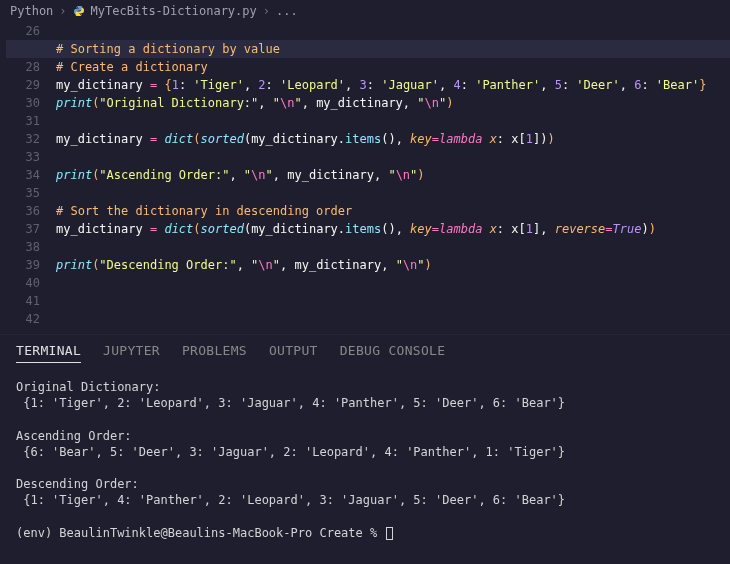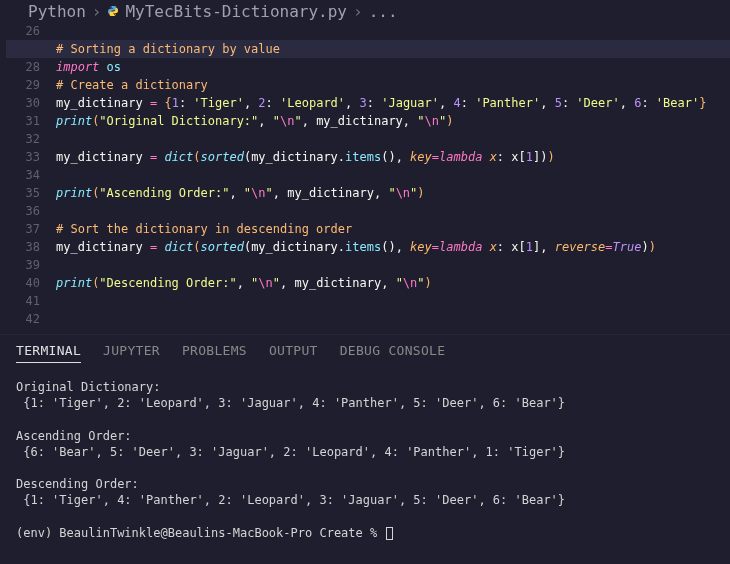--- a/index.html
+++ b/index.html
@@ -8,23 +8,23 @@
       color: #cdd6f4;
       font-family: 'Menlo', 'Monaco', 'Consolas', monospace;
       font-size: 12px;
       width: 730px;
       height: 564px;
       overflow: hidden;
     }
     .breadcrumb {
       display: flex;
       align-items: center;
-      padding: 4px 28px;
+      padding: 4px 10px;
       background: #1e1e2e;
-      font-size: 16px;
+      font-size: 12px;
       color: #a0a0b0;
       gap: 6px;
       height: 22px;
     }
     .breadcrumb .chev { color: #6c7086; }
     .breadcrumb .py-icon {
       display: inline-flex;
       align-items: center;
     }
     .editor {
@@ -144,21 +144,20 @@
       <div class="ln">37</div>
       <div class="ln">38</div>
       <div class="ln">39</div>
       <div class="ln">40</div>
       <div class="ln">41</div>
       <div class="ln">42</div>
   </div>
   <div class="code">
     <div class="code-line"></div>
     <div class="code-line" style="position:relative"><div class="hl-line"></div><span class="c-comment"># Sorting a dictionary by value</span></div>
-    <div class="code-line"><span class="c-import">import</span><span> </span><span class="c-module">os</span></div>
     <div class="code-line"><span class="c-comment"># Create a dictionary</span></div>
     <div class="code-line"><span class="c-var">my_dictinary</span><span> </span><span class="c-op">=</span><span> </span><span class="c-gold">{</span><span class="c-num">1</span><span class="c-punct">: </span><span class="c-string">'Tiger'</span><span class="c-punct">, </span><span class="c-num">2</span><span class="c-punct">: </span><span class="c-string">'Leopard'</span><span class="c-punct">, </span><span class="c-num">3</span><span class="c-punct">: </span><span class="c-string">'Jaguar'</span><span class="c-punct">, </span><span class="c-num">4</span><span class="c-punct">: </span><span class="c-string">'Panther'</span><span class="c-punct">, </span><span class="c-num">5</span><span class="c-punct">: </span><span class="c-string">'Deer'</span><span class="c-punct">, </span><span class="c-num">6</span><span class="c-punct">: </span><span class="c-string">'Bear'</span><span class="c-gold">}</span></div>
     <div class="code-line"><span class="c-builtin">print</span><span class="c-gold">(</span><span class="c-string">"Original Dictionary:"</span><span class="c-punct">, </span><span class="c-string">"</span><span class="c-esc">\n</span><span class="c-string">"</span><span class="c-punct">, </span><span class="c-var">my_dictinary</span><span class="c-punct">, </span><span class="c-string">"</span><span class="c-esc">\n</span><span class="c-string">"</span><span class="c-gold">)</span></div>
     <div class="code-line"></div>
     <div class="code-line"><span class="c-var">my_dictinary</span><span> </span><span class="c-op">=</span><span> </span><span class="c-builtin">dict</span><span class="c-gold">(</span><span class="c-builtin">sorted</span><span class="c-paren">(</span><span class="c-var">my_dictinary</span><span class="c-punct">.</span><span class="c-func">items</span><span class="c-paren">()</span><span class="c-punct">, </span><span class="c-param">key</span><span class="c-op">=</span><span class="c-keyword">lambda</span><span> </span><span class="c-param">x</span><span class="c-punct">: </span><span class="c-var">x</span><span class="c-paren">[</span><span class="c-num">1</span><span class="c-paren">]</span><span class="c-paren">)</span><span class="c-gold">)</span></div>
     <div class="code-line"></div>
     <div class="code-line"><span class="c-builtin">print</span><span class="c-gold">(</span><span class="c-string">"Ascending Order:"</span><span class="c-punct">, </span><span class="c-string">"</span><span class="c-esc">\n</span><span class="c-string">"</span><span class="c-punct">, </span><span class="c-var">my_dictinary</span><span class="c-punct">, </span><span class="c-string">"</span><span class="c-esc">\n</span><span class="c-string">"</span><span class="c-gold">)</span></div>
     <div class="code-line"></div>
     <div class="code-line"><span class="c-comment"># Sort the dictionary in descending order</span></div>
     <div class="code-line"><span class="c-var">my_dictinary</span><span> </span><span class="c-op">=</span><span> </span><span class="c-builtin">dict</span><span class="c-gold">(</span><span class="c-builtin">sorted</span><span class="c-paren">(</span><span class="c-var">my_dictinary</span><span class="c-punct">.</span><span class="c-func">items</span><span class="c-paren">()</span><span class="c-punct">, </span><span class="c-param">key</span><span class="c-op">=</span><span class="c-keyword">lambda</span><span> </span><span class="c-param">x</span><span class="c-punct">: </span><span class="c-var">x</span><span class="c-paren">[</span><span class="c-num">1</span><span class="c-paren">]</span><span class="c-punct">, </span><span class="c-param">reverse</span><span class="c-op">=</span><span class="c-const">True</span><span class="c-paren">)</span><span class="c-gold">)</span></div>

